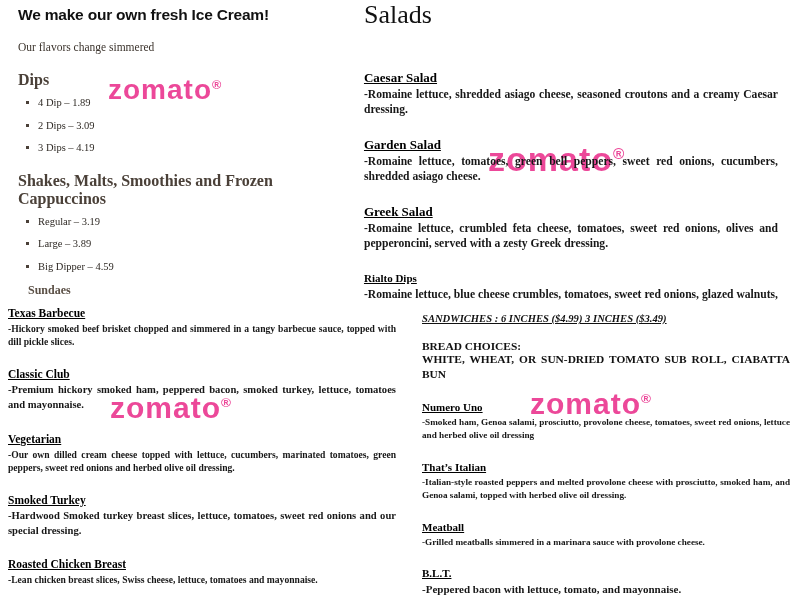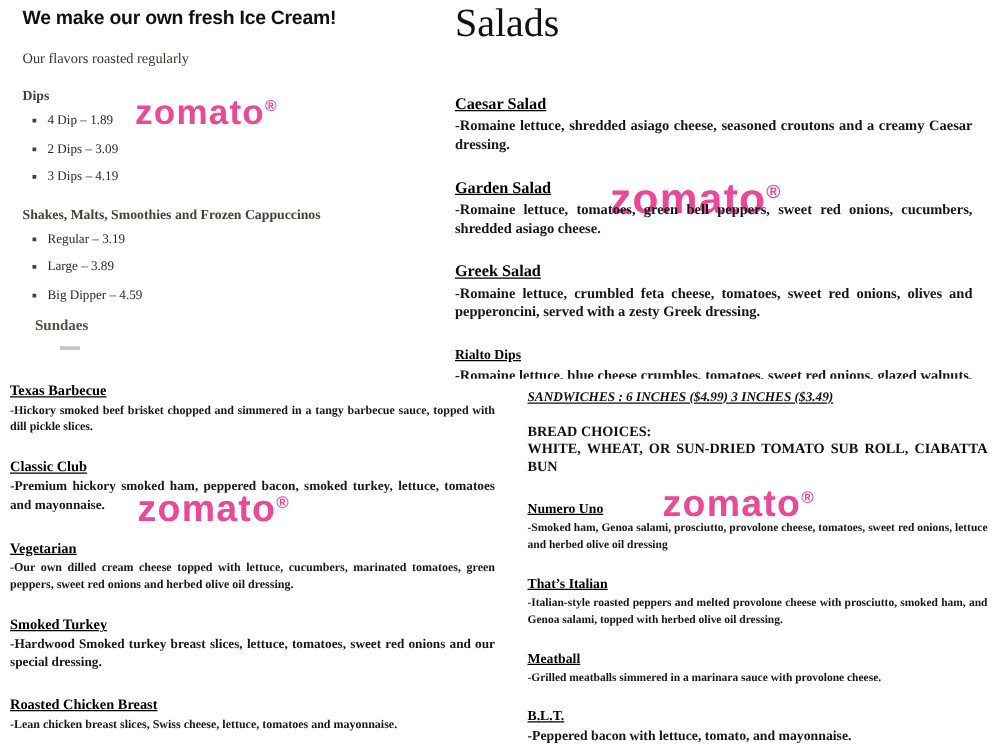--- a/index.html
+++ b/index.html
@@ -66,21 +66,21 @@
     letter-spacing: -0.2px;
     margin: 6px 0 0 4px;
   }
   .ic-sub {
     font-size: 11.5px;
     color: #3b332c;
     margin: 17px 0 0 4px;
     font-weight: 400;
   }
   .ic-head {
-    font-size: 11px;
+    font-size: 16px;
     font-weight: 700;
     color: #4a4038;
     margin: 18px 0 0 4px;
   }
   .ic-list {
     list-style: none;
     margin: 8px 0 0 0;
     padding: 0 0 0 24px;
   }
   .ic-list li {
@@ -109,21 +109,21 @@
     margin: 9px 0 0 34px;
     width: 16px;
     height: 3px;
     background: #c9c4bf;
   }
 
   
   .sal-title {
     font-family: "Liberation Serif", serif;
     font-weight: 400;
-    font-size: 32px;
+    font-size: 26px;
     color: #111111;
     margin: 2px 0 0 0;
     line-height: 1;
   }
   .item { margin-top: 14px; }
   .item:first-of-type { margin-top: 0; }
 
   .item-name {
     font-weight: 700;
     text-decoration: underline;
@@ -182,21 +182,21 @@
 
 <div class="page" id="page-top">
 
   <div class="wm" style="left:108px; top:74px; font-size:28px;">zomato</div>
   <div class="wm" style="left:488px; top:140px; font-size:34px;">zomato</div>
 
   <div class="cols">
 
     <div class="col-left-top">
       <div class="ic-title">We make our own fresh Ice Cream!</div>
-      <div class="ic-sub">Our flavors roasted regularly</div>
+      <div class="ic-sub">Our flavors change simmered</div>
 
       <div class="ic-head">Dips</div>
       <ul class="ic-list">
         <li>4 Dip – 1.89</li>
         <li>2 Dips – 3.09</li>
         <li>3 Dips – 4.19</li>
       </ul>
 
       <div class="ic-head">Shakes, Malts, Smoothies and Frozen Cappuccinos</div>
       <ul class="ic-list">

